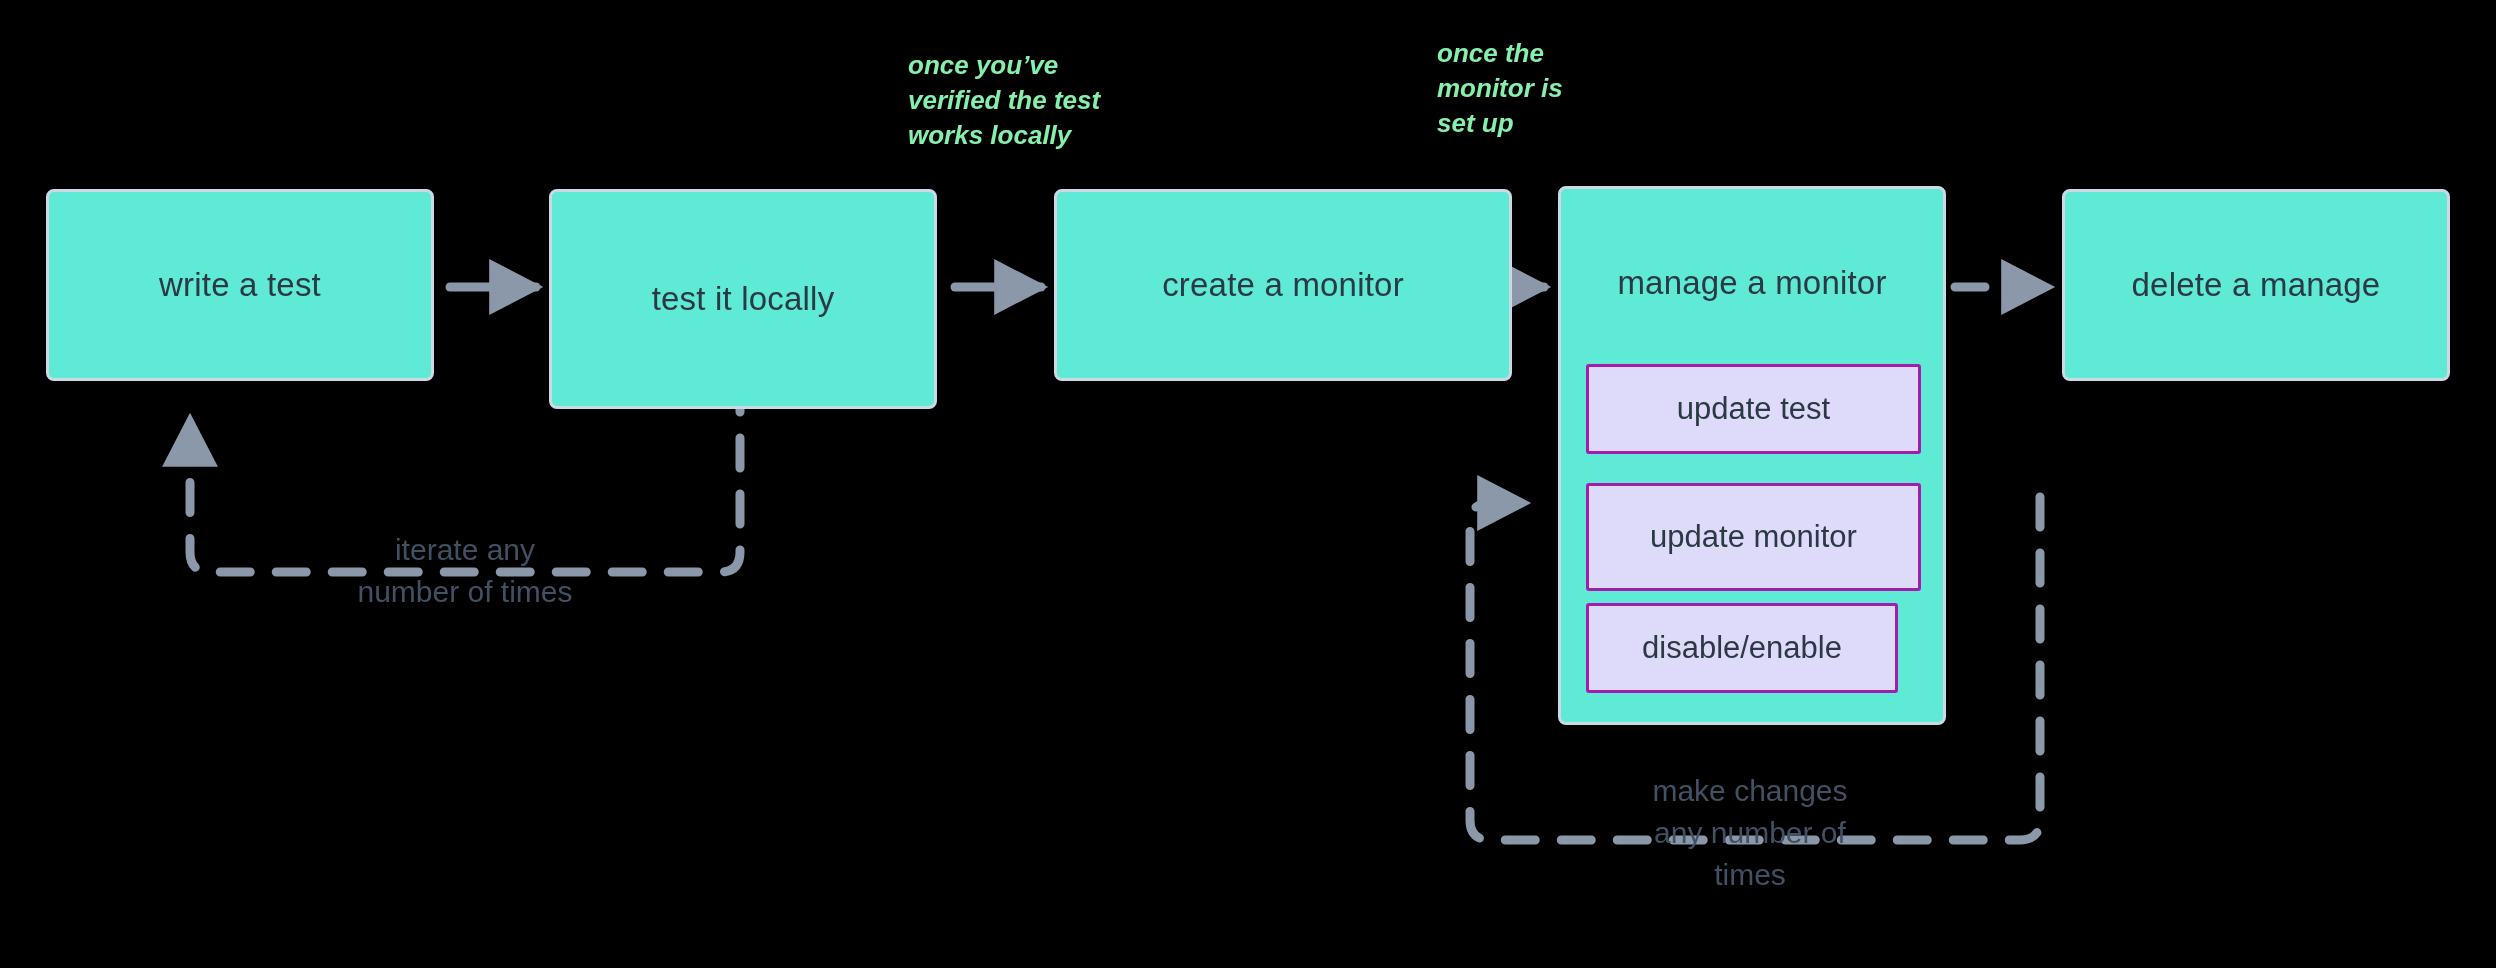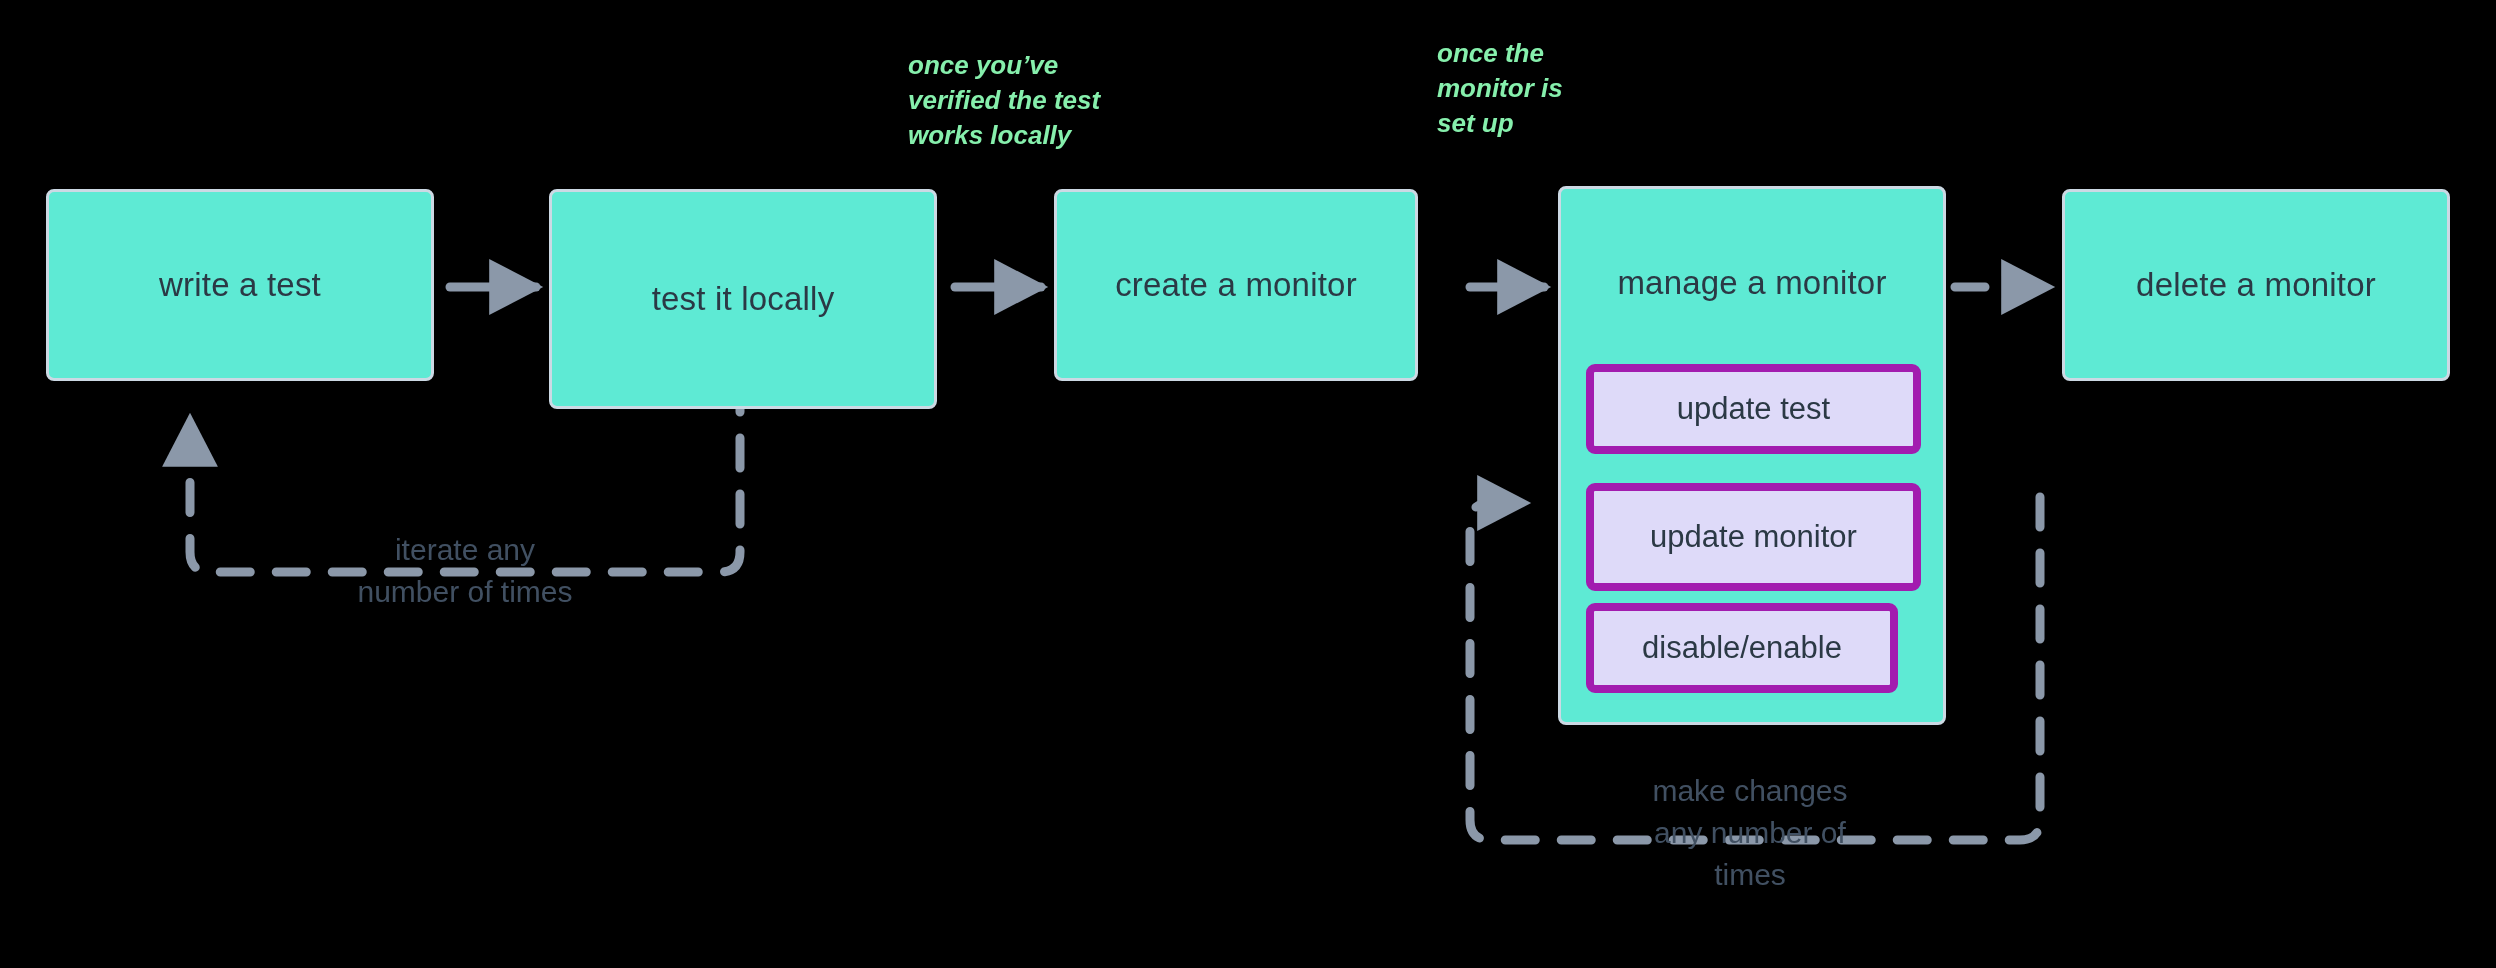--- a/index.html
+++ b/index.html
@@ -26,22 +26,22 @@
     letter-spacing:0.2px;
     line-height:1.2;
     white-space:nowrap;
   }
   .node.simple{justify-content:center;}
   .node.simple .node-label{margin:0;}
 
   
   .chip{
     background:#dedaf9;
-    border:8px solid #a21caf;
-    border-radius:9px;
+    border:3px solid #a21caf;
+    border-radius:3px;
     box-sizing:border-box;
     display:flex;
     align-items:center;
     justify-content:center;
     color:#2b3945;
     font-size:31px;
     white-space:nowrap;
   }
 
   
@@ -107,42 +107,42 @@
   </svg>
 
   <div class="node simple" style="left:46px;top:189px;width:388px;height:192px;">
     <span class="node-label">write a test</span>
   </div>
 
   <div class="node simple" style="left:549px;top:189px;width:388px;height:220px;">
     <span class="node-label">test it locally</span>
   </div>
 
-  <div class="node simple" style="left:1054px;top:189px;width:364px;height:192px;">
+  <div class="node simple" style="left:1054px;top:189px;width:458px;height:192px;">
     <span class="node-label">create a monitor</span>
   </div>
 
   <div class="node" style="left:1558px;top:186px;width:388px;height:539px;">
     <span class="node-label" style="margin-top:74px;">manage a monitor</span>
 
     <div class="chip" style="position:absolute;left:25px;top:175px;width:335px;height:90px;">
       <span>update test</span>
     </div>
 
     <div class="chip" style="position:absolute;left:25px;top:294px;width:335px;height:108px;">
       <span>update monitor</span>
     </div>
 
     <div class="chip" style="position:absolute;left:25px;top:414px;width:312px;height:90px;">
       <span>disable/enable</span>
     </div>
   </div>
 
   <div class="node simple" style="left:2062px;top:189px;width:388px;height:192px;">
-    <span class="node-label">delete a monitor</span>
+    <span class="node-label">delete a manage</span>
   </div>
 
   <div class="note" style="left:908px;top:48px;">once you’ve
 verified the test
 works locally</div>
 
   <div class="note" style="left:1437px;top:36px;">once the
 monitor is
 set up</div>
 

